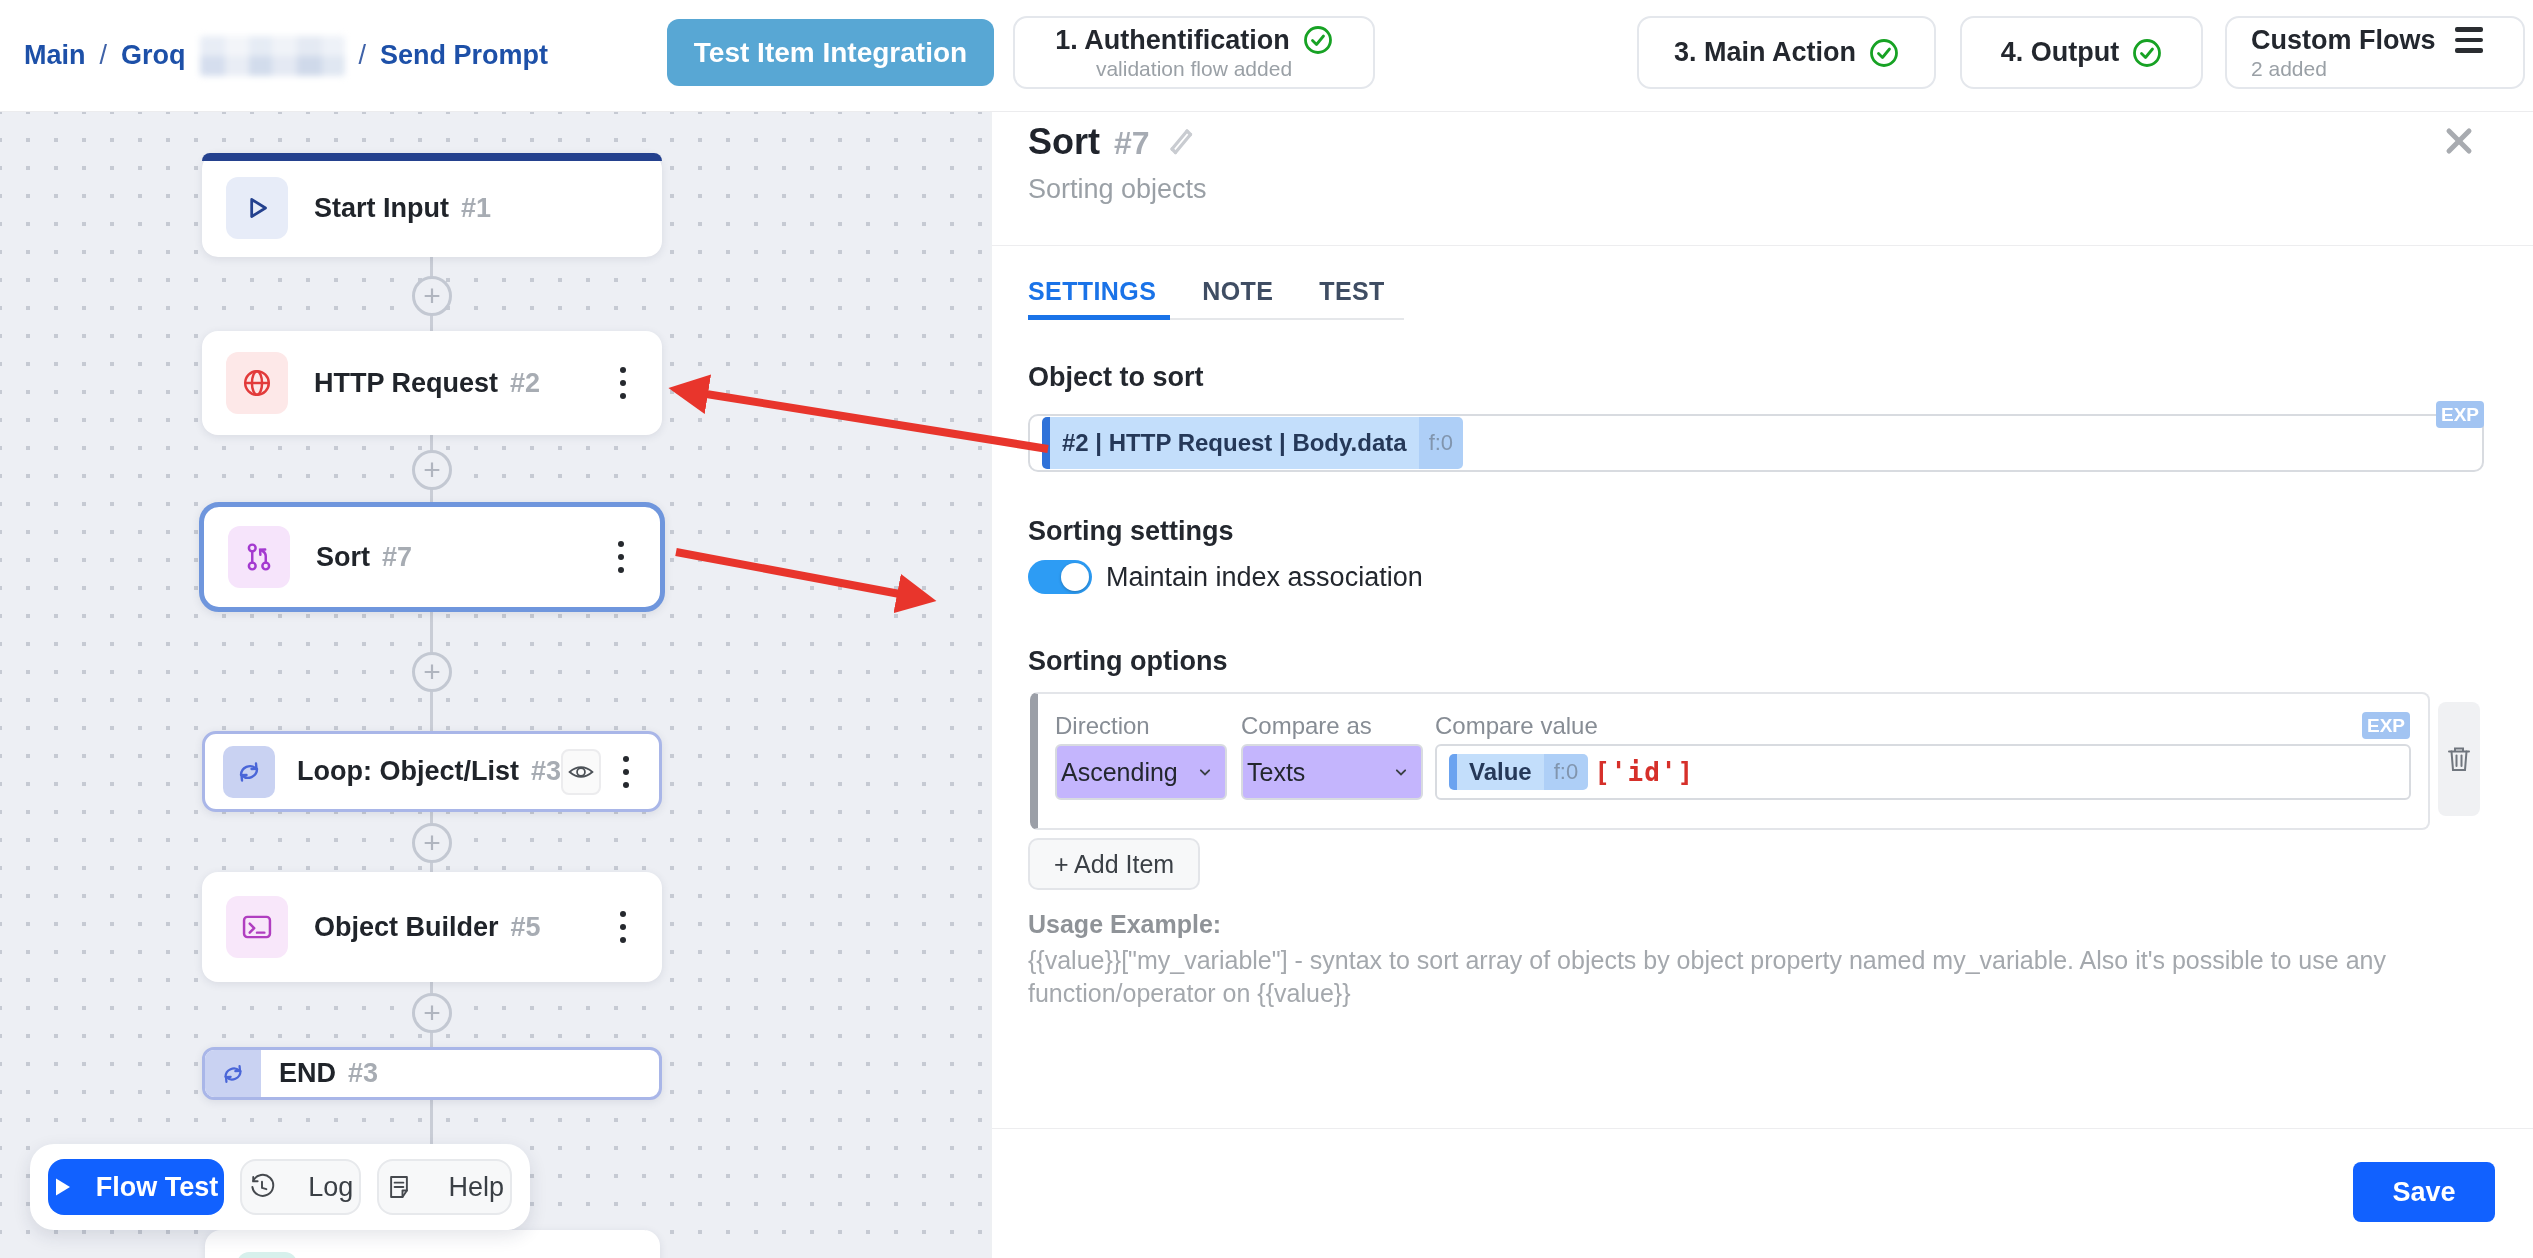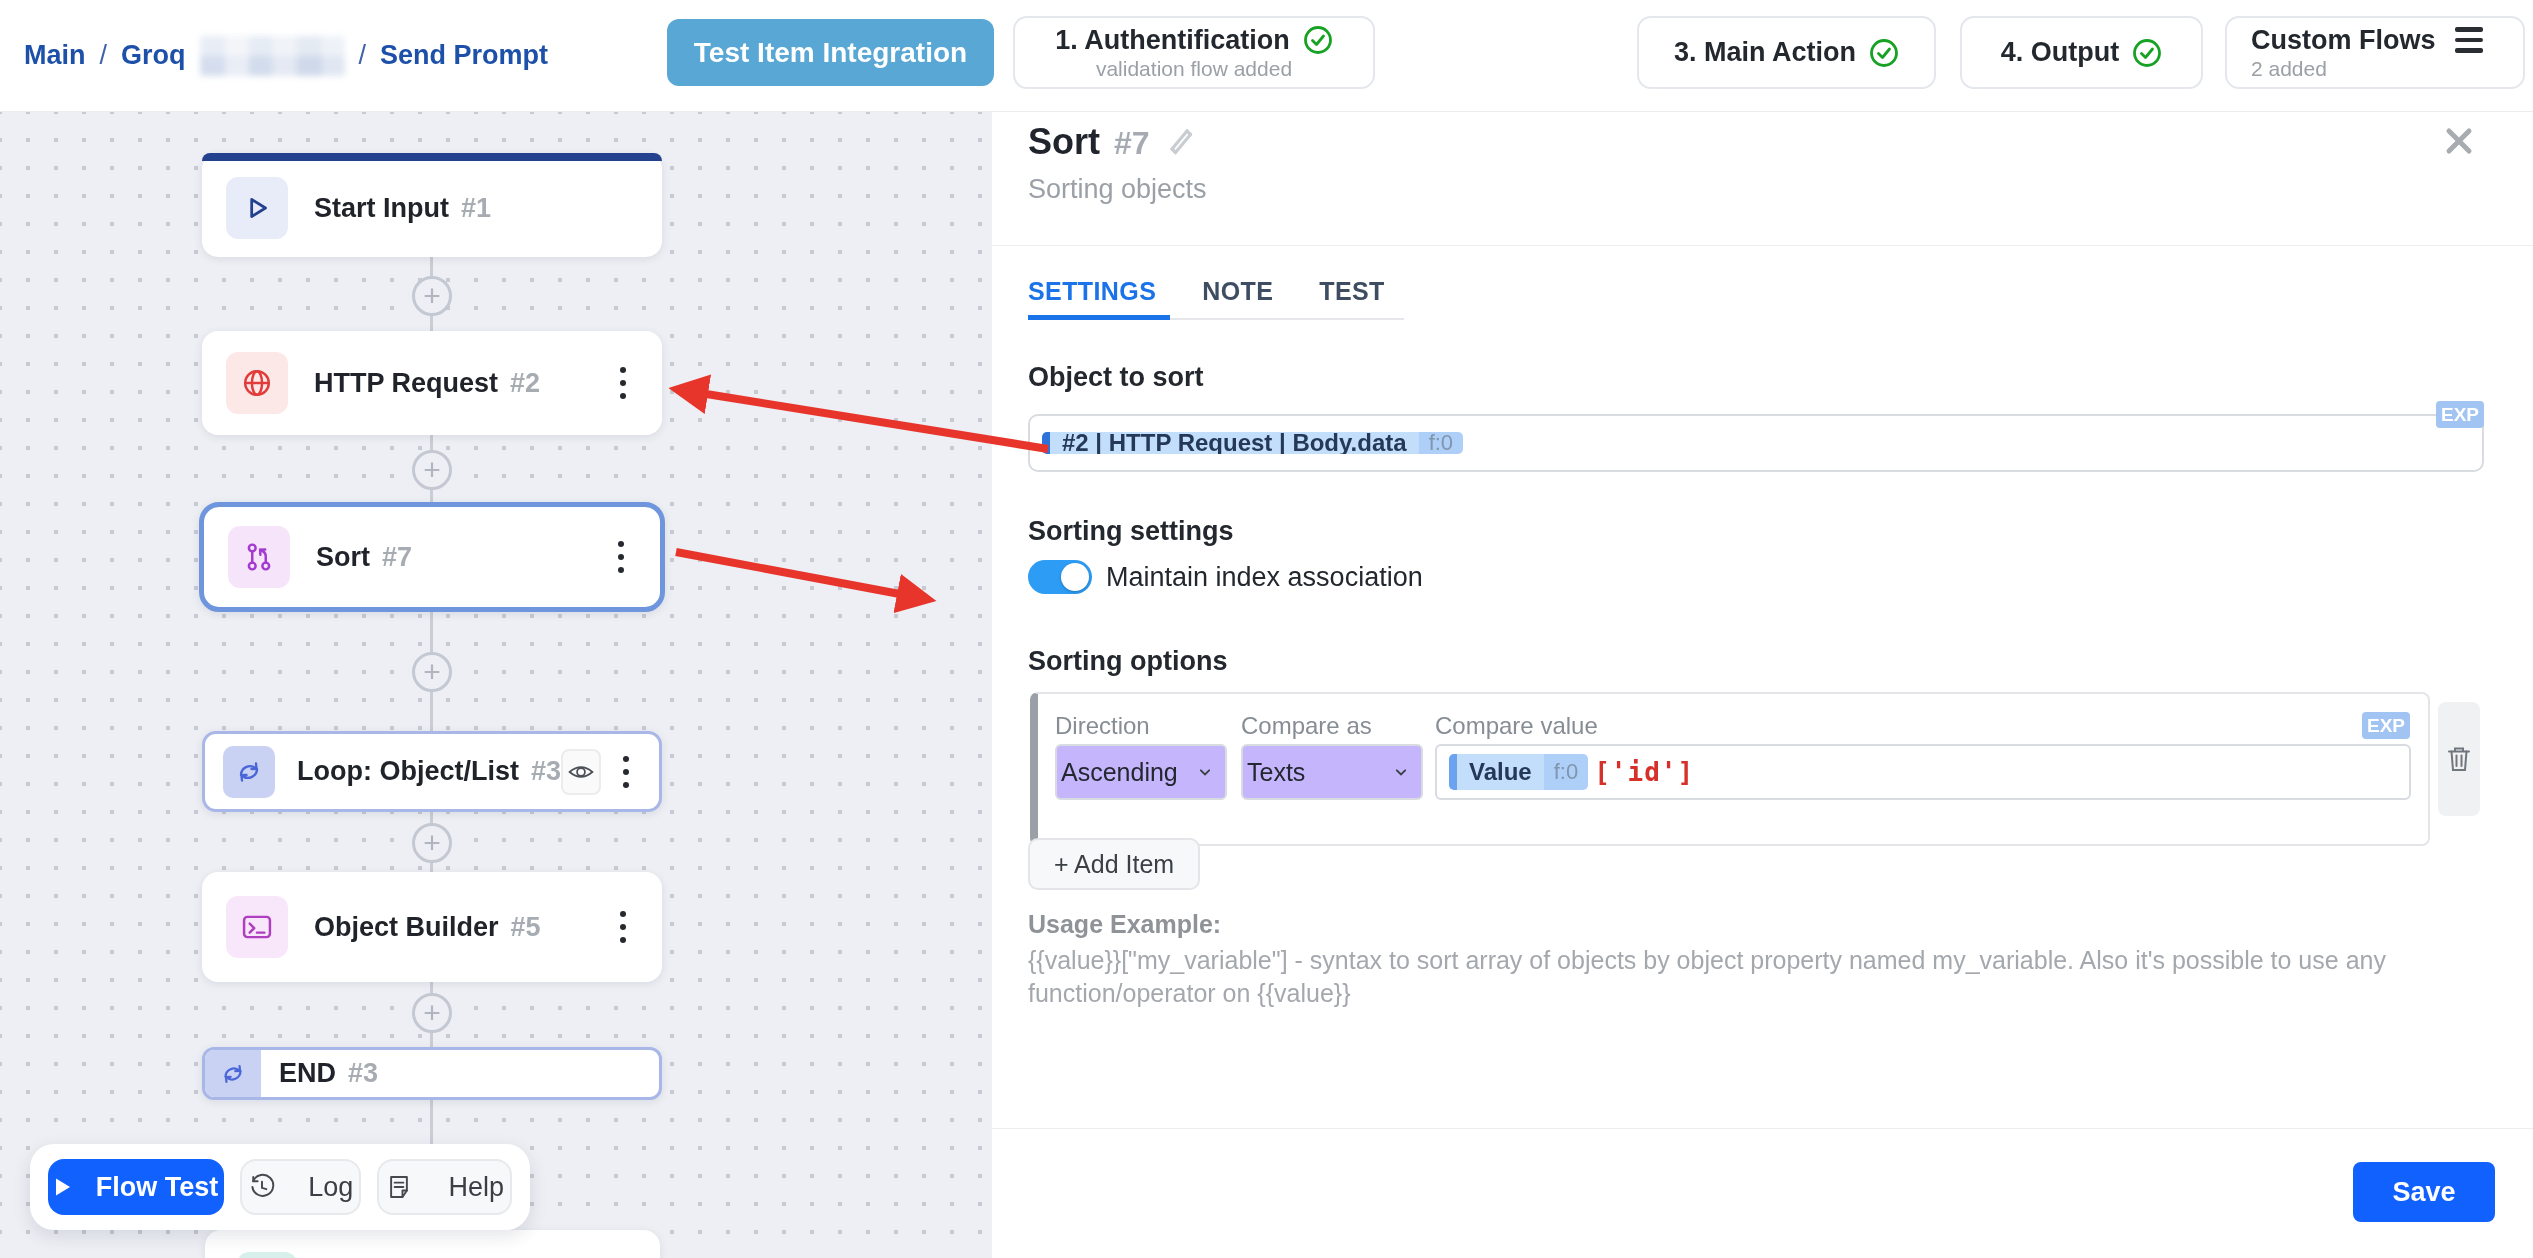--- a/index.html
+++ b/index.html
@@ -93,36 +93,36 @@
   .hr1{position:absolute;left:0;right:0;top:133px;height:1px;background:#ededef;}
   #tabs{position:absolute;left:36px;top:165px;display:flex;gap:46px;font-size:25px;font-weight:700;
     letter-spacing:.4px;color:#3f4d63;}
   #tabs .tab{cursor:pointer;}
   #tabs .tab.active{color:#1a73e8;}
   .tabgray{position:absolute;left:36px;top:206px;width:376px;height:2px;background:#e5e7ea;}
   .tabblue{position:absolute;left:36px;top:203px;width:142px;height:5px;background:#1a73e8;}
   .flabel{position:absolute;font-size:27px;font-weight:700;color:#23272e;}
   #input1{position:absolute;left:36px;top:302px;width:1456px;height:58px;border:2px solid #d8dbe0;
     border-radius:10px;box-sizing:border-box;display:flex;align-items:center;padding-left:12px;cursor:text;}
-  .token{display:flex;align-items:stretch;height:22px;border-radius:5px;overflow:hidden;cursor:pointer;}
+  .token{display:flex;align-items:stretch;height:52px;border-radius:5px;overflow:hidden;cursor:pointer;}
   .token .bar{width:8px;background:#2f72d9;}
   .token .main{background:#c3defb;color:#253858;font-size:24px;font-weight:700;
     display:flex;align-items:center;padding:0 12px;white-space:nowrap;}
   .token .fsuf{background:#aecff7;color:#8195ae;font-size:22px;display:flex;align-items:center;
     padding:0 10px;}
   .expbadge{position:absolute;width:48px;height:27px;background:#a2c4f2;border-radius:4px;
     color:#fff;font-size:19px;font-weight:700;display:flex;align-items:center;justify-content:center;
     cursor:pointer;}
   #exp1{left:1444px;top:289px;}
   #toggle{position:absolute;left:36px;top:448px;width:64px;height:34px;border-radius:17px;
     background:#2d9cf4;cursor:pointer;}
   #toggle .knob{position:absolute;right:3px;top:3px;width:28px;height:28px;border-radius:50%;
     background:#fff;box-shadow:0 1px 3px rgba(0,0,0,.25);}
   #toggle-label{position:absolute;left:114px;top:450px;font-size:27px;color:#23272e;}
-  #group{position:absolute;left:38px;top:580px;width:1400px;height:154px;border:2px solid #e3e5e9;
+  #group{position:absolute;left:38px;top:580px;width:1400px;height:138px;border:2px solid #e3e5e9;
     border-left:8px solid #9b9fa7;border-radius:8px;box-sizing:border-box;}
   .glabel{position:absolute;top:18px;font-size:24px;color:#878d95;}
   .gsel{position:absolute;top:50px;height:56px;border:2px solid #d8dbe0;border-radius:6px;
     box-sizing:border-box;display:flex;align-items:center;justify-content:space-between;
     padding:0 10px 0 4px;font-size:25px;color:#23272e;cursor:pointer;background:#c4b5fd;}
   #val-input{position:absolute;left:397px;top:50px;width:976px;height:56px;border:2px solid #d8dbe0;
     border-radius:6px;box-sizing:border-box;display:flex;align-items:center;padding-left:12px;cursor:text;}
   #val-input .token{height:36px;}
   #val-input .bar{background:#6ba3f0;}
   .redcode{font-family:"DejaVu Sans Mono",monospace;font-size:26px;color:#d6302a;margin-left:6px;

